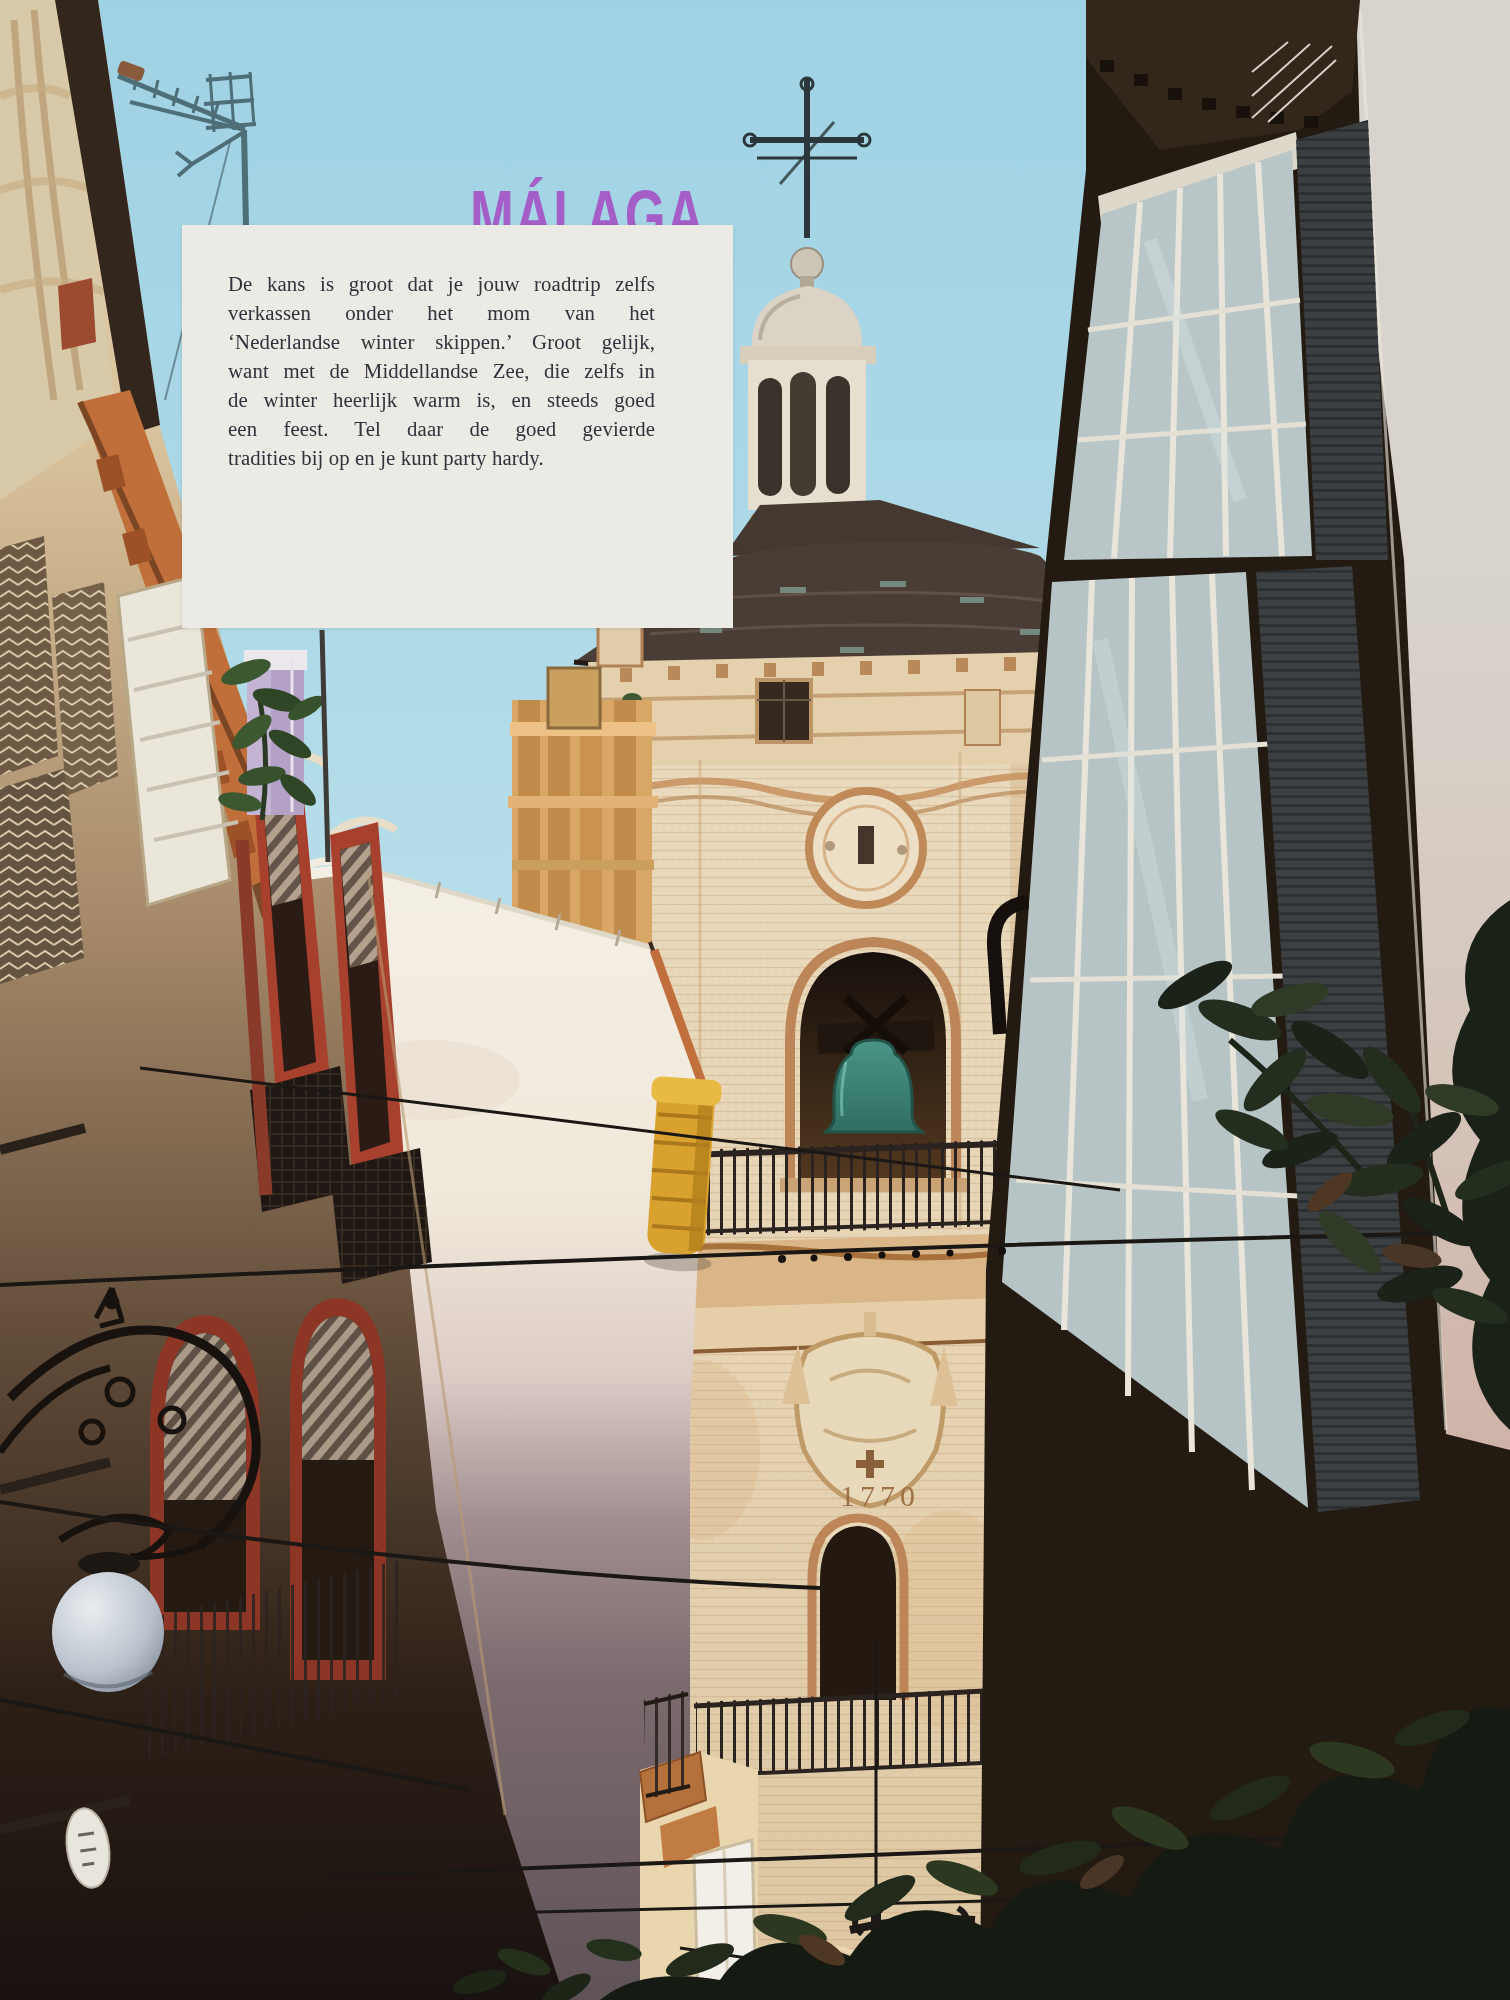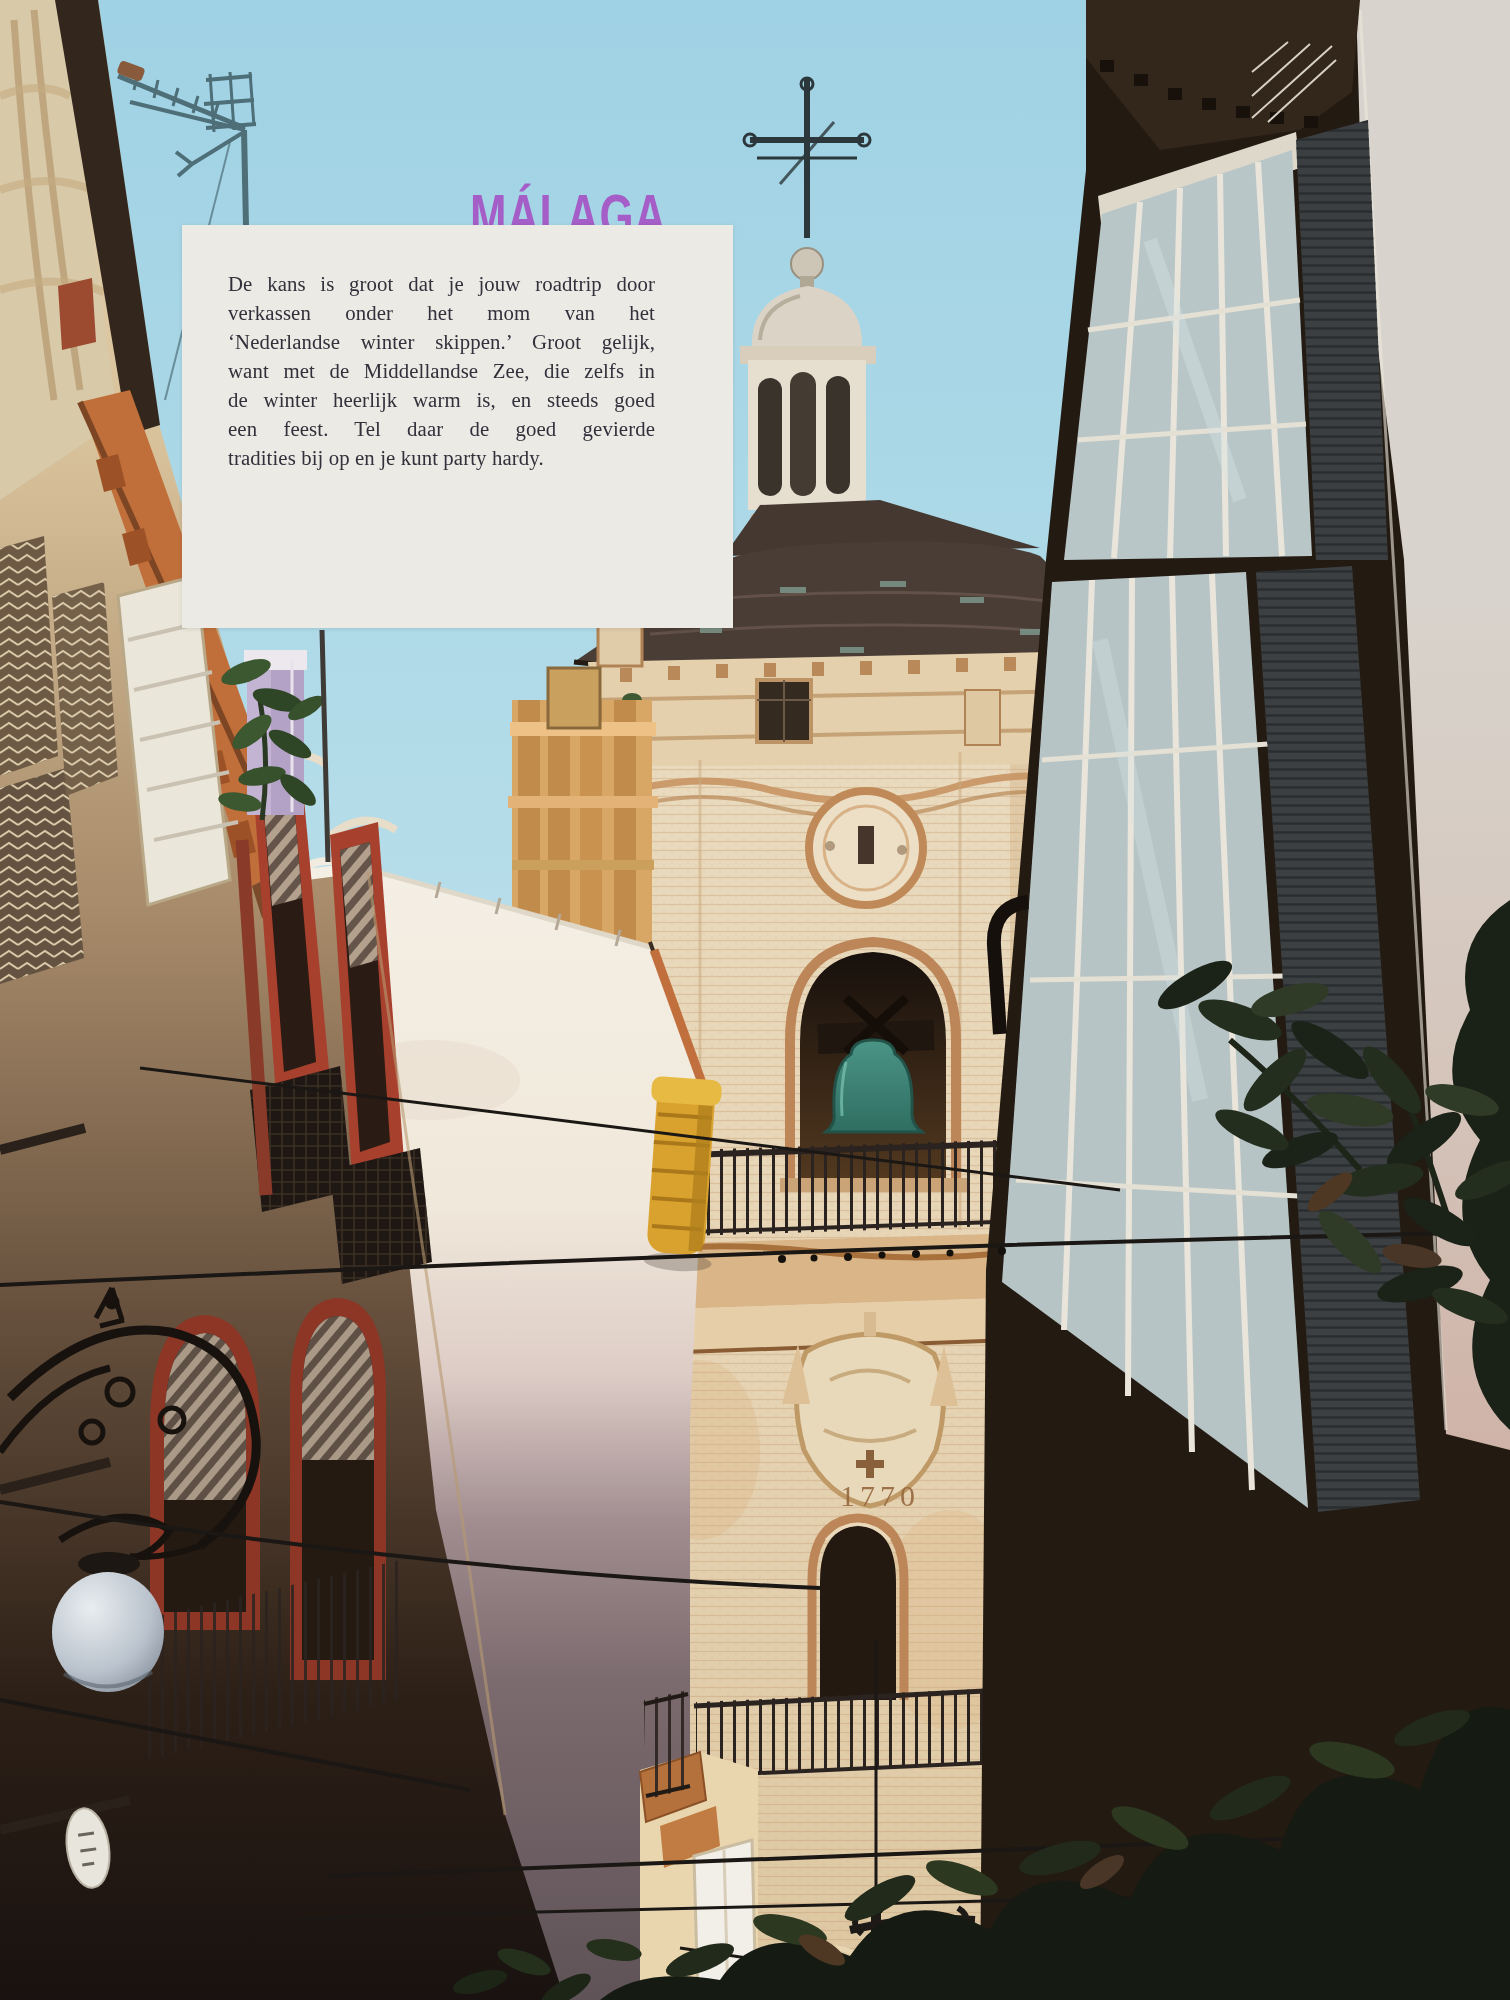--- a/index.html
+++ b/index.html
@@ -15,21 +15,21 @@
     color:var(--body-text,#32303a);
     font-size:20.8px; line-height:29px; letter-spacing:0.1px;
     box-shadow:0 1px 4px rgba(40,40,40,0.12);
   }
   .textbox .line { text-align:justify; text-align-last:justify; height:29px; white-space:nowrap; overflow:visible; }
   .textbox .line--last { text-align-last:left; }
   .title {
     position:absolute; left:470px; top:173px; width:310px; height:86px;
     color:var(--title,#a55ec7);
     font-family:"Liberation Sans", sans-serif; font-weight:700;
-    font-size:60px; line-height:86px; white-space:nowrap;
+    font-size:72px; line-height:86px; white-space:nowrap;
   }
   .title .inner { display:inline-block; transform:scaleX(0.73); transform-origin:left top; letter-spacing:1px; }
 </style>
 </head>
 <body>
 
 <div class="canvas">
 
 <svg class="scene" viewBox="0 0 1510 2000" xmlns="http://www.w3.org/2000/svg">
   <defs>
@@ -492,21 +492,21 @@
     <path d="M244,132 L192,164 M192,164 l-16,-12 M192,164 l-14,12" stroke-width="4"></path>
     <rect x="118" y="64" width="26" height="14" rx="4" fill="#8a5a3c" stroke="none" transform="rotate(20 131 71)"></rect>
   </g>
 </svg>
 
 <div class="title">
   <span class="inner">MÁLAGA</span>
 </div>
 
 <div class="textbox">
-  <div class="line">De kans is groot dat je jouw roadtrip door</div>
+  <div class="line">De kans is groot dat je jouw roadtrip zelfs</div>
   <div class="line">verkassen onder het mom van het</div>
   <div class="line">‘Nederlandse winter skippen.’ Groot gelijk,</div>
   <div class="line">want met de Middellandse Zee, die zelfs in</div>
   <div class="line">de winter heerlijk warm is, en steeds goed</div>
   <div class="line">een feest. Tel daar de goed gevierde</div>
   <div class="line line--last">tradities bij op en je kunt party hardy.</div>
 </div>
 
 </div>
 

